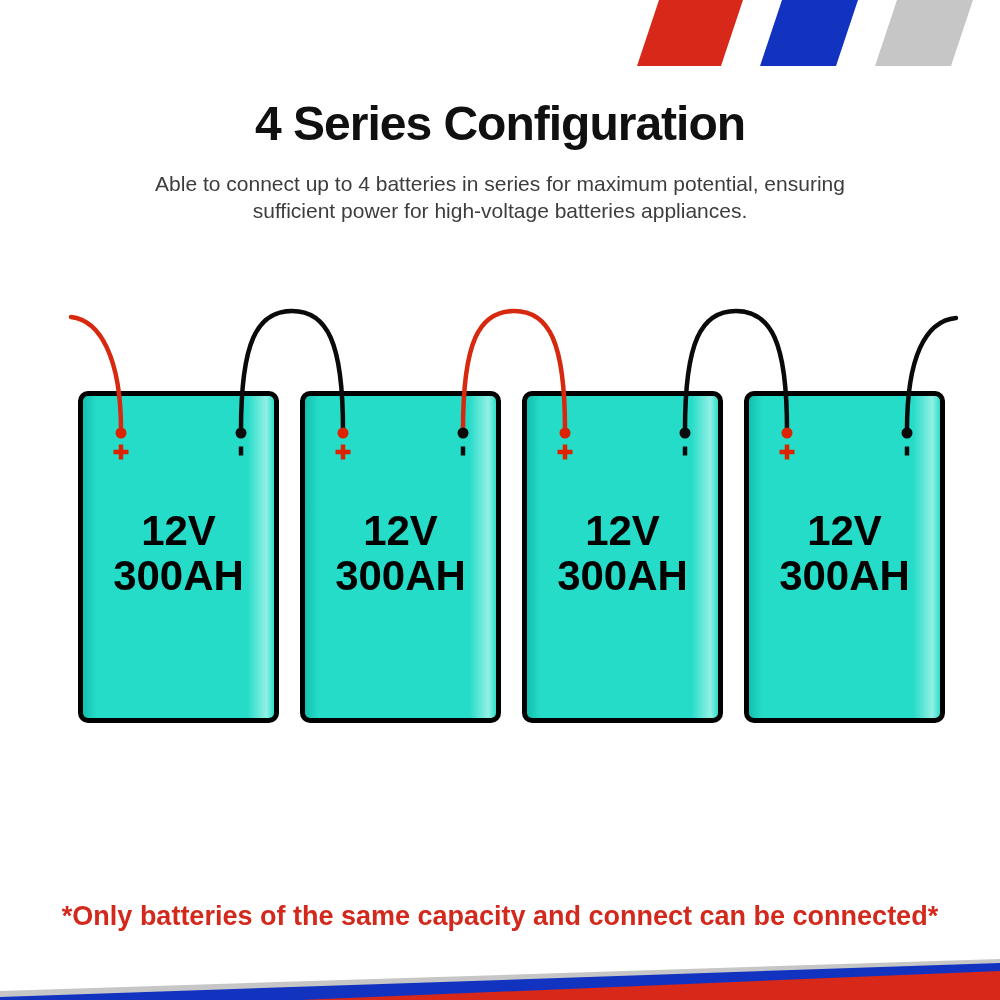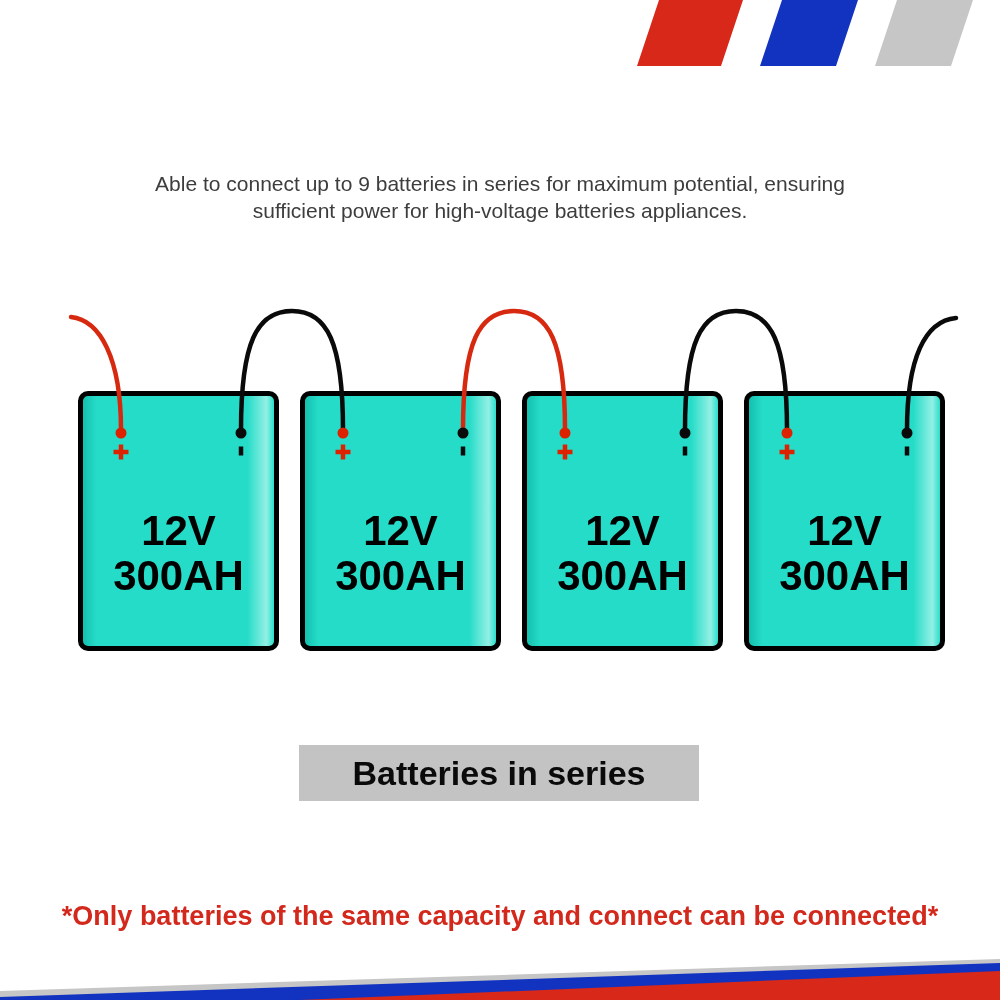--- a/index.html
+++ b/index.html
@@ -18,21 +18,21 @@
     color:#101010;margin:0;
   }
   .subtitle{
     position:absolute;left:0;top:170px;width:1000px;
     text-align:center;
     font-size:21px;line-height:27px;font-weight:400;
     color:#3d3d3d;margin:0;
   }
   
   .battery{
-    position:absolute;top:391px;width:201px;height:260px;
+    position:absolute;top:391px;width:201px;height:332px;
     box-sizing:border-box;
     border:5px solid #000;
     border-radius:10px;
     background:linear-gradient(90deg,#14bfae 0%,#25dcc8 7%,#25dcc8 86%,#92f0e4 96%,#2bdfcb 100%);
   }
   .battery.b1{left:78px;}
   .battery.b2{left:300px;}
   .battery.b3{left:522px;}
   .battery.b4{left:744px;}
   .battery-label{
@@ -58,23 +58,24 @@
   .overlay{
     position:absolute;left:0;top:0;width:1000px;height:1000px;
     pointer-events:none;
   }
 </style>
 </head>
 <body>
 
 <div class="stage">
 
+  <h1 class="title">4 Series Configuration</h1>
 
   <p class="subtitle">
-    <span>Able to connect up to 9 batteries in series for maximum potential, ensuring</span><br>
+    <span>Able to connect up to 4 batteries in series for maximum potential, ensuring</span><br>
     <span>sufficient power for high-voltage batteries appliances.</span>
   </p>
 
   <div class="battery b1">
     <div class="battery-label">
       <div>12V</div>
       <div>300AH</div>
     </div>
   </div>
   <div class="battery b2">
@@ -89,21 +90,20 @@
       <div>300AH</div>
     </div>
   </div>
   <div class="battery b4">
     <div class="battery-label">
       <div>12V</div>
       <div>300AH</div>
     </div>
   </div>
 
-  <div class="caption">Batteries in series</div>
 
   <div class="warning">*Only batteries of the same capacity and connect can be connected*</div>
 
   <svg class="overlay" viewBox="0 0 1000 1000" width="1000" height="1000">
 
     <polygon points="659,0 743,0 721,66 637,66" fill="#d7281a"></polygon>
     <polygon points="782,0 858,0 836,66 760,66" fill="#1233c0"></polygon>
     <polygon points="897,0 973,0 951,66 875,66" fill="#c6c6c6"></polygon>
 
     <polygon points="0,991 1000,959 1000,1000 0,1000" fill="#c6c6c6"></polygon>

